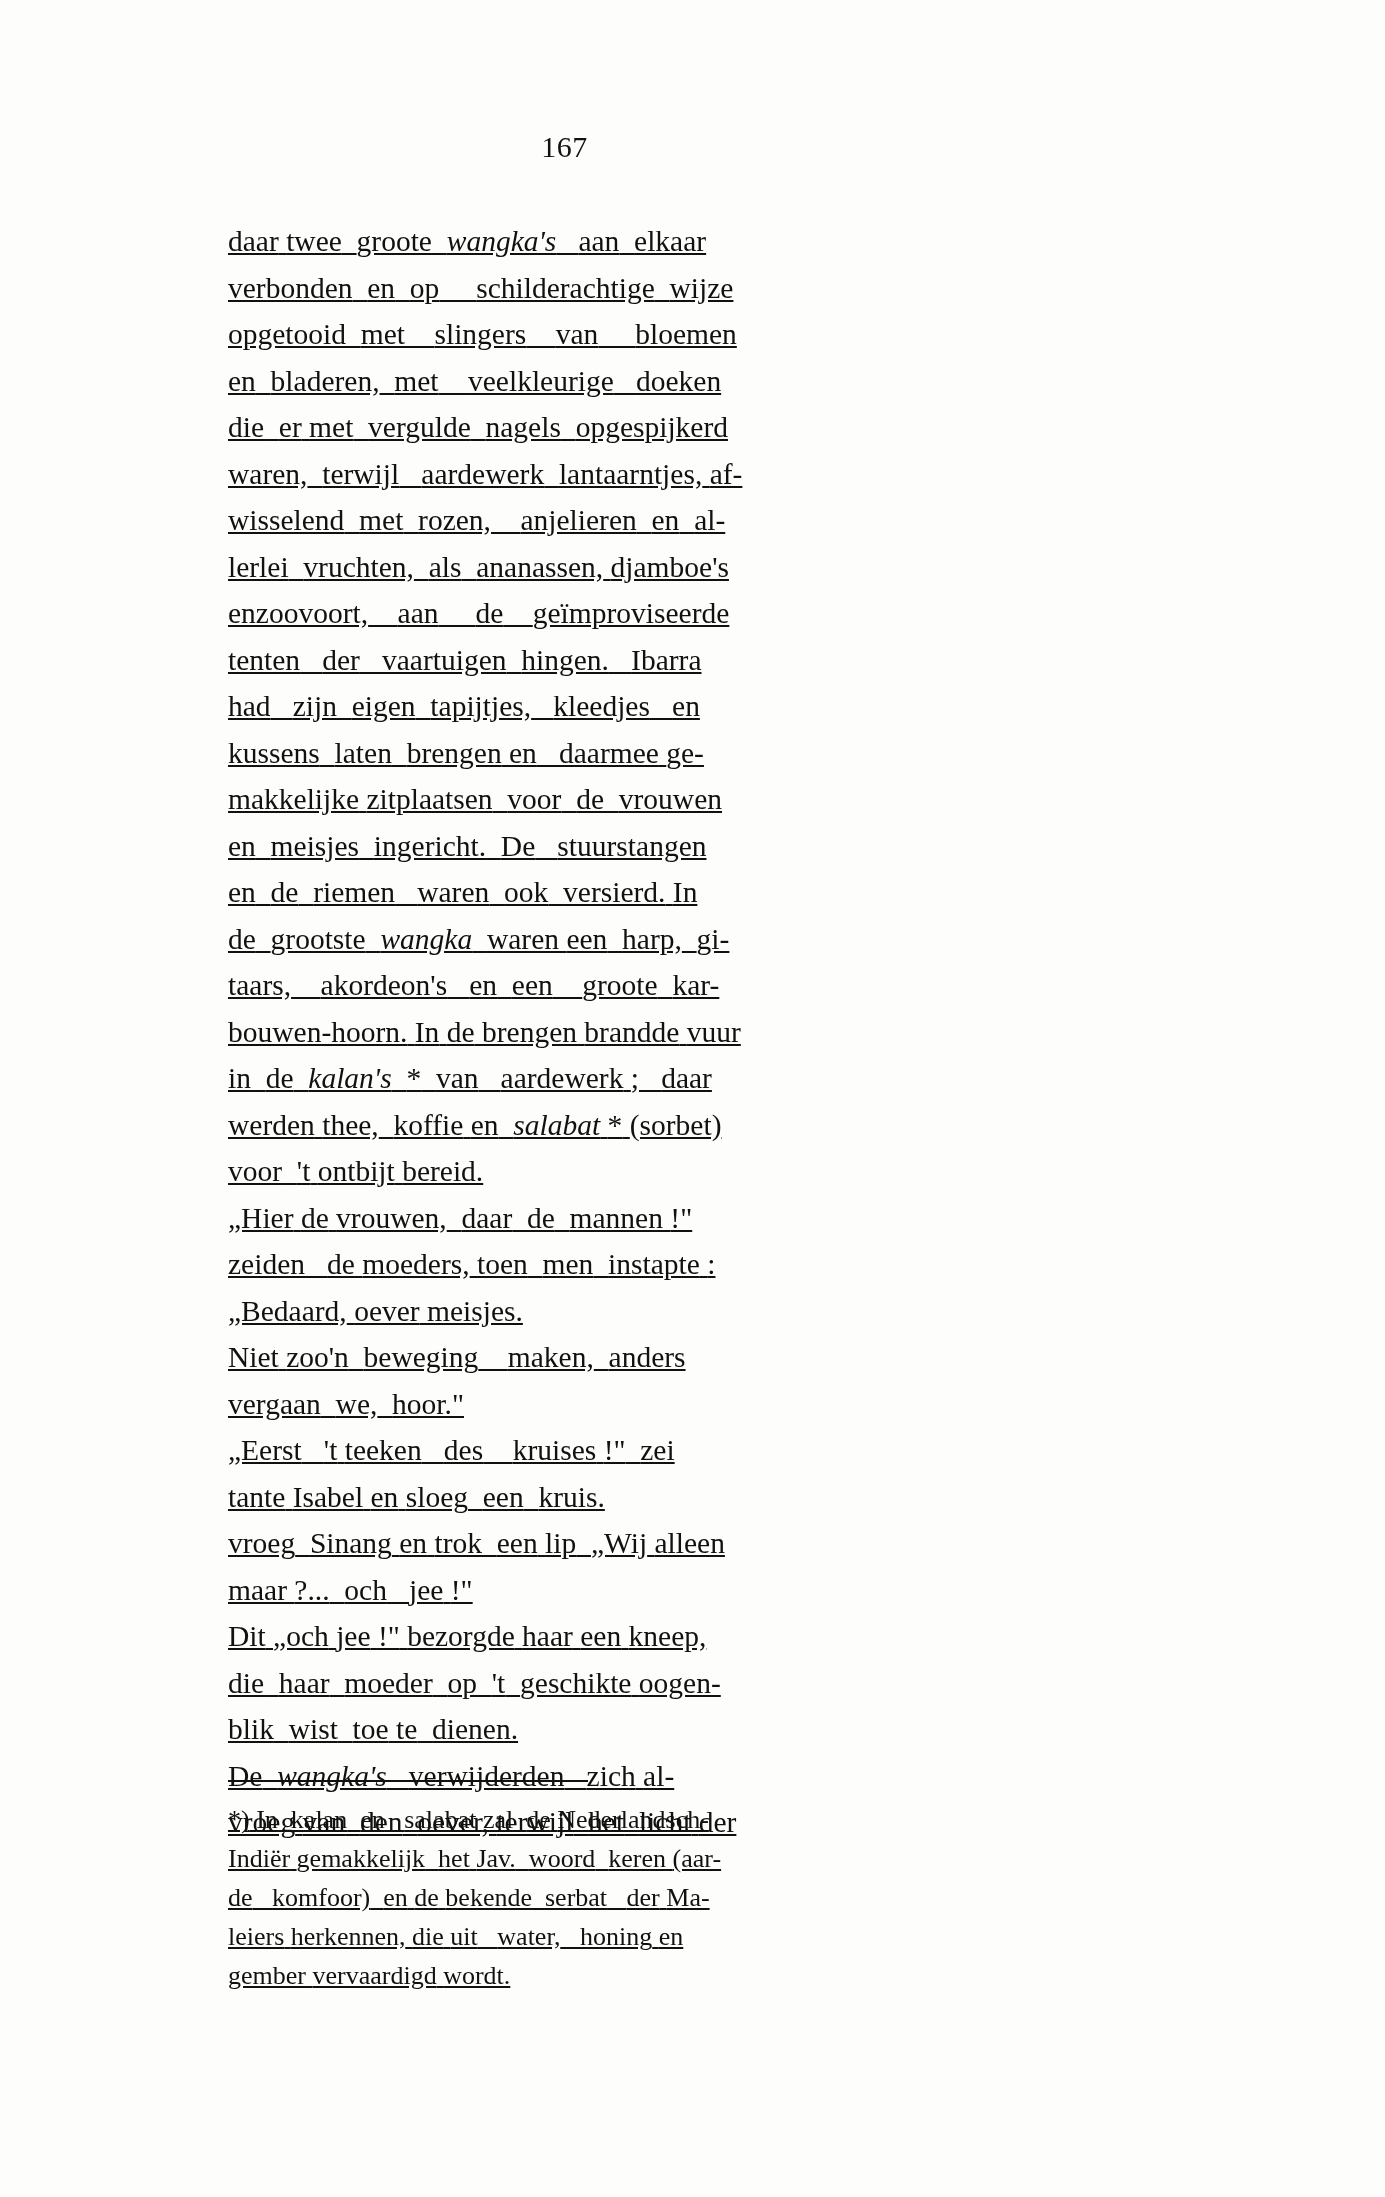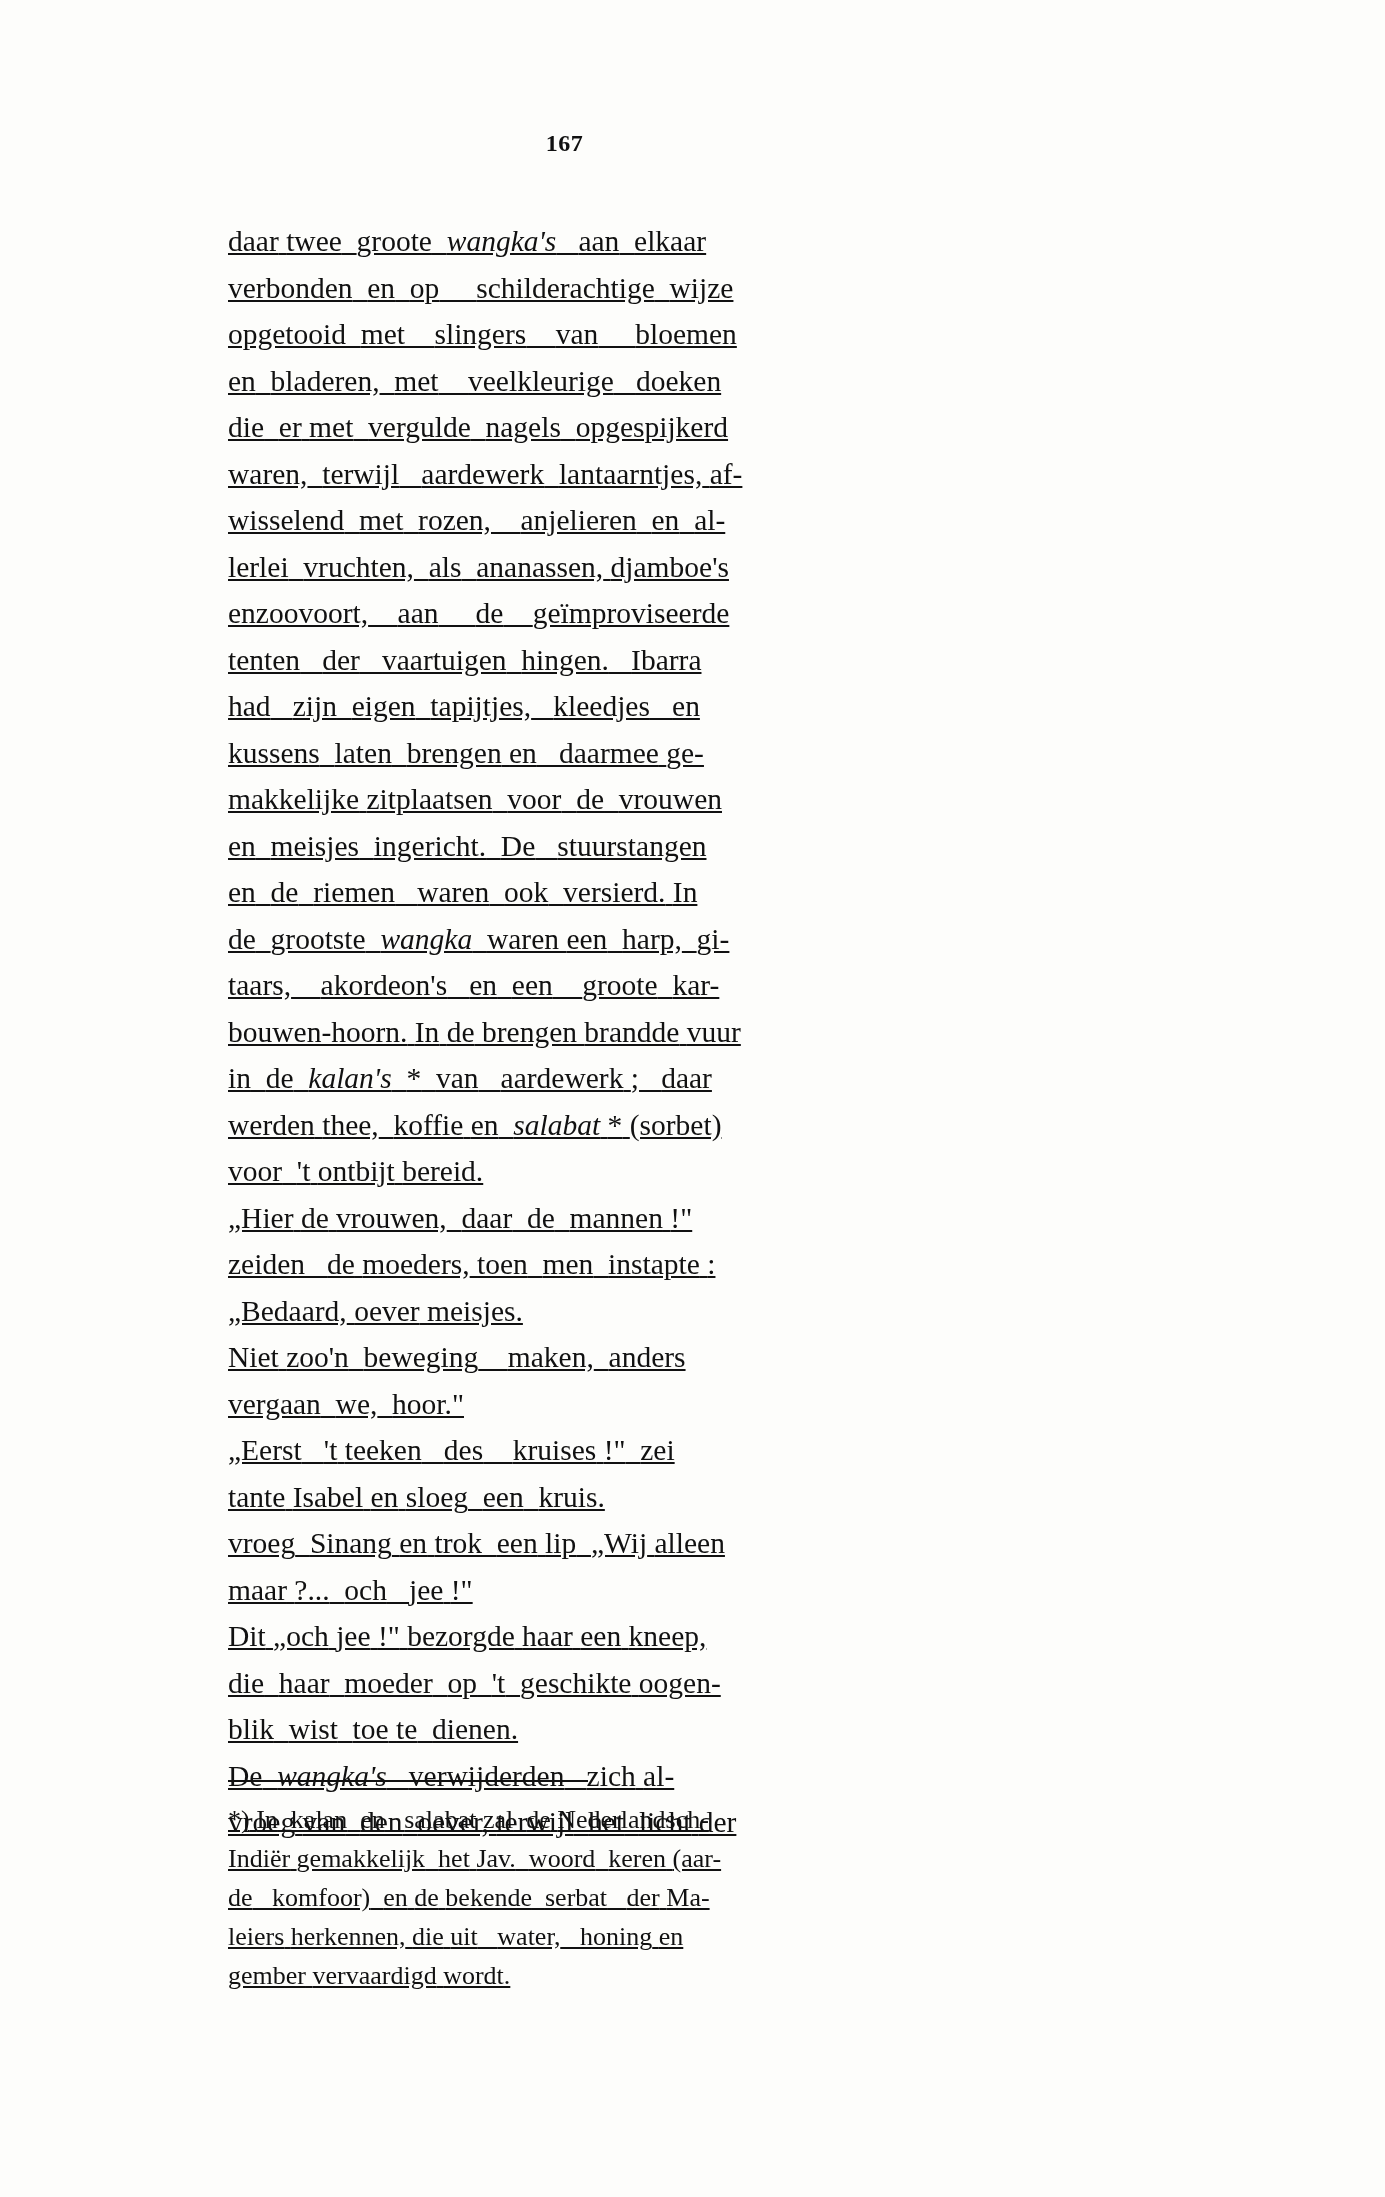--- a/index.html
+++ b/index.html
@@ -21,22 +21,22 @@
     width: 1385px;
     height: 2197px;
     background: #fdfdfb;
   }
   .page-number {
     position: absolute;
     top: 130px;
     left: 0;
     width: 1129px;
     text-align: center;
-    font-size: 24px;
-    font-weight: bold;
+    font-size: 30px;
+    font-weight: normal;
     letter-spacing: 0.5px;
   }
   .body-col {
     position: absolute;
     left: 228px;
     top: 218px;
     width: 784px;
     font-size: 29.5px;
     line-height: 46.5px;
   }

